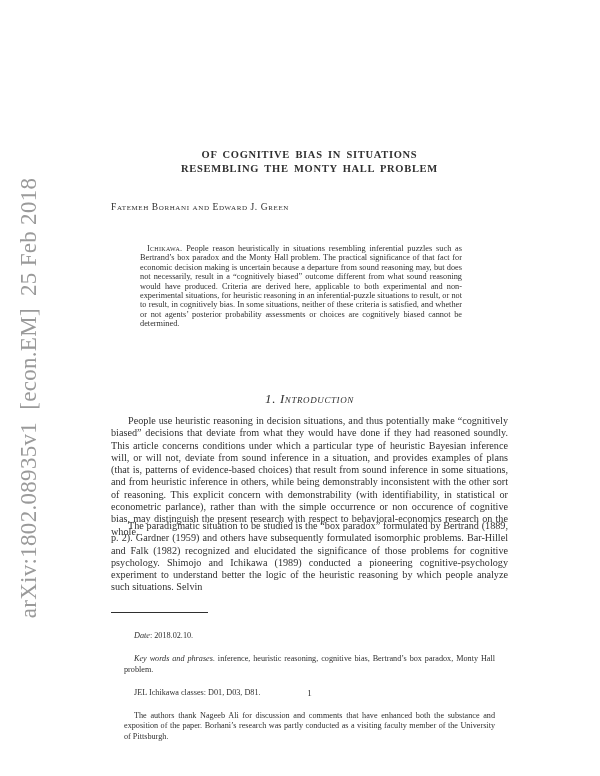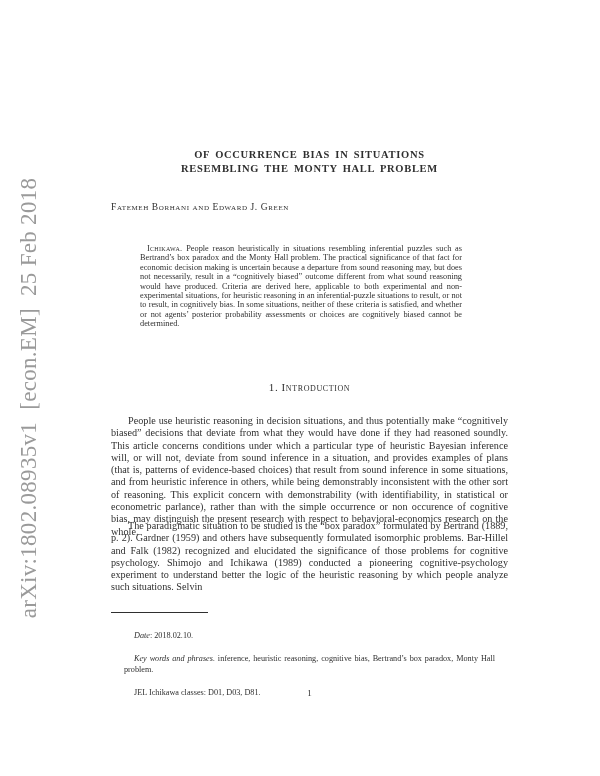--- a/index.html
+++ b/index.html
@@ -52,25 +52,26 @@
   .abstract {
     position: absolute; top: 96px; left: 29px;
     width: 322px;
     font-size: 8.3px;
     line-height: 9.4px;
     text-align: justify;
   }
   .abstract p { margin: 0; text-indent: 7px; }
   .abstract .sc { font-variant: small-caps; letter-spacing: 0.3px; }
   .heading {
-    position: absolute; top: 233px; left: 0; right: 0;
+    position: absolute; top: 243px; left: 0; right: 0;
     text-align: center;
     font-variant: small-caps;
-    font-size: 11px;
+    font-size: 13px;
     letter-spacing: 0.6px;
+    font-style: italic;
   }
   .bodytext {
     font-size: 10.2px;
     line-height: 12.3px;
     text-align: justify;
   }
   .bodytext p { margin: 0; text-indent: 17px; }
   .para1 { position: absolute; top: 267px; left: 0; width: 397px; }
   .para2 { position: absolute; top: 372px; left: 0; width: 397px; }
   .fnrule {
@@ -96,21 +97,21 @@
 </head>
 <body>
 
 <div class="page">
 
   <div class="watermark">arXiv:1802.08935v1  [econ.EM]  25 Feb 2018</div>
 
   <div class="content">
 
     <div class="title">
-      <div>OF OCCURRENCE BIAS IN SITUATIONS</div>
+      <div>OF COGNITIVE BIAS IN SITUATIONS</div>
       <div>RESEMBLING THE MONTY HALL PROBLEM</div>
     </div>
 
     <div class="authors">Fatemeh Borhani and Edward J. Green</div>
 
     <div class="abstract">
       <p>
         <span class="sc">Ichikawa.</span>
         <span>People reason heuristically in situations resembling inferential puzzles such as Bertrand’s box paradox and the Monty Hall problem. The practical significance of that fact for economic decision making is uncertain because a departure from sound reasoning may, but does not necessarily, result in a “cognitively biased” outcome different from what sound reasoning would have produced. Criteria are derived here, applicable to both experimental and non-experimental situations, for heuristic reasoning in an inferential-puzzle situations to result, or not to result, in cognitively bias. In some situations, neither of these criteria is satisfied, and whether or not agents’ posterior probability assessments or choices are cognitively biased cannot be determined.</span>
       </p>
@@ -129,18 +130,19 @@
     <div class="fnrule"></div>
 
     <div class="footnotes">
       <p>
         <span class="it">Date</span><span>: 2018.02.10.</span>
       </p>
       <p>
         <span class="it">Key words and phrases.</span><span> inference, heuristic reasoning, cognitive bias, Bertrand’s box paradox, Monty Hall problem.</span>
       </p>
       <p>JEL Ichikawa classes: D01, D03, D81.</p>
+      <p>The authors thank Nageeb Ali for discussion and comments that have enhanced both the substance and exposition of the paper. Borhani’s research was partly conducted as a visiting faculty member of the University of Pittsburgh.</p>
     </div>
 
     <div class="pagenum">1</div>
 
   </div>
 </div>
 
 </body></html>

